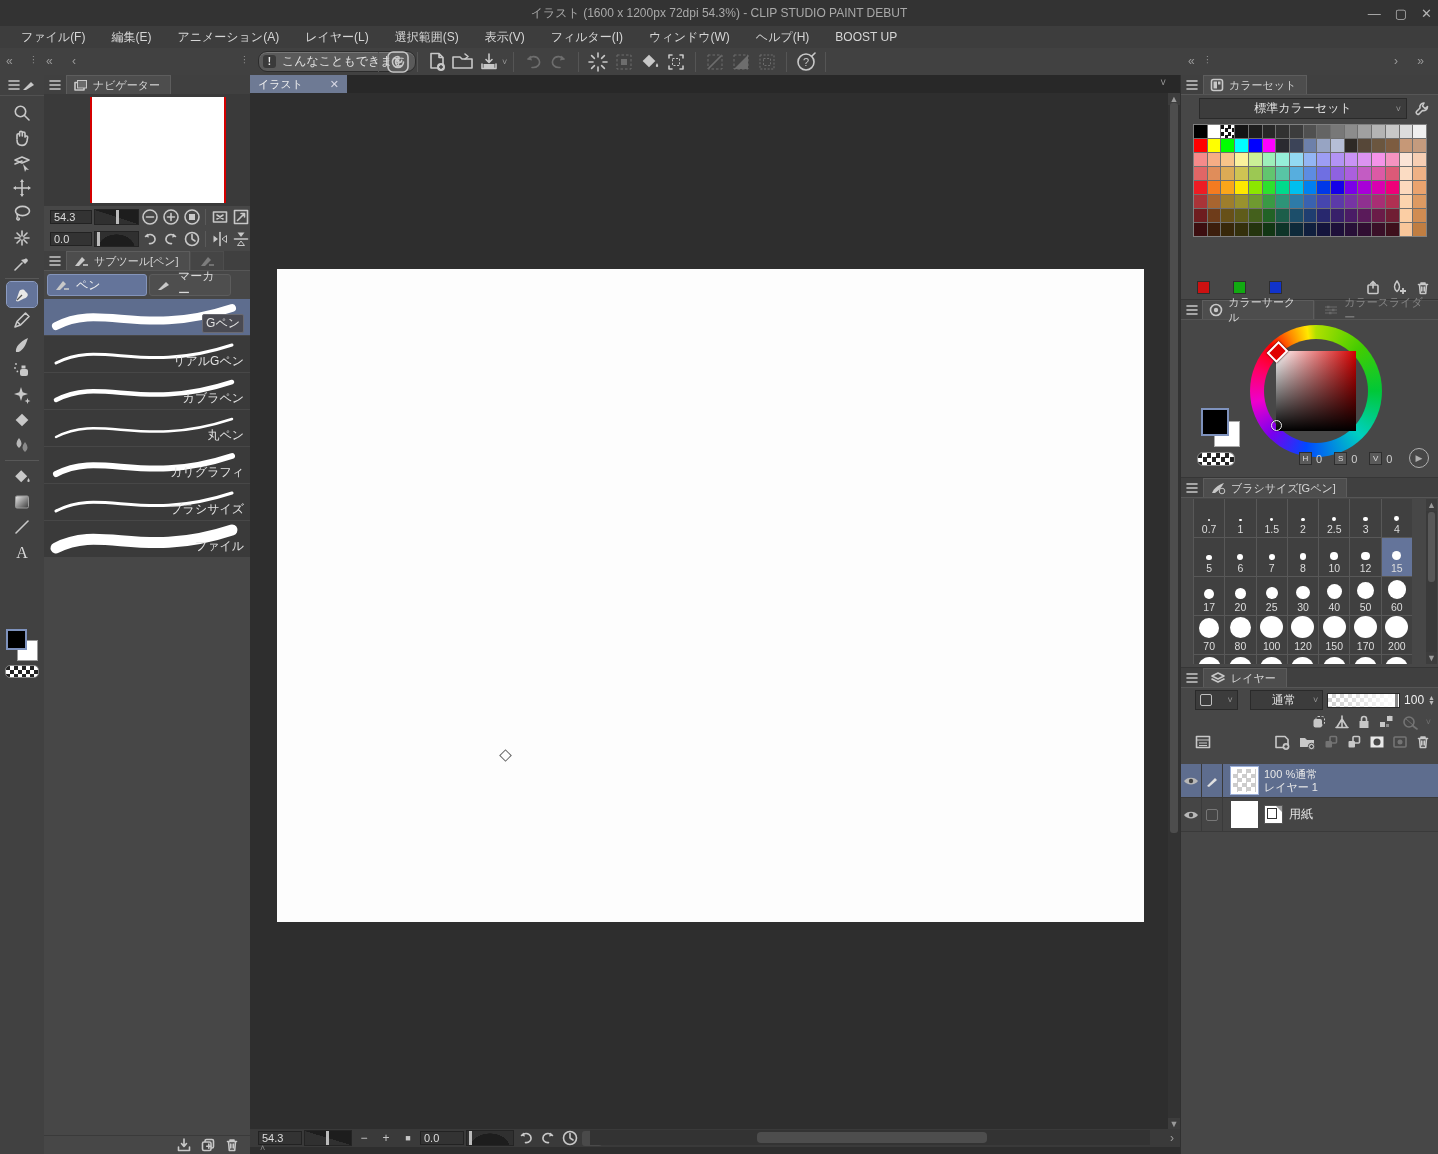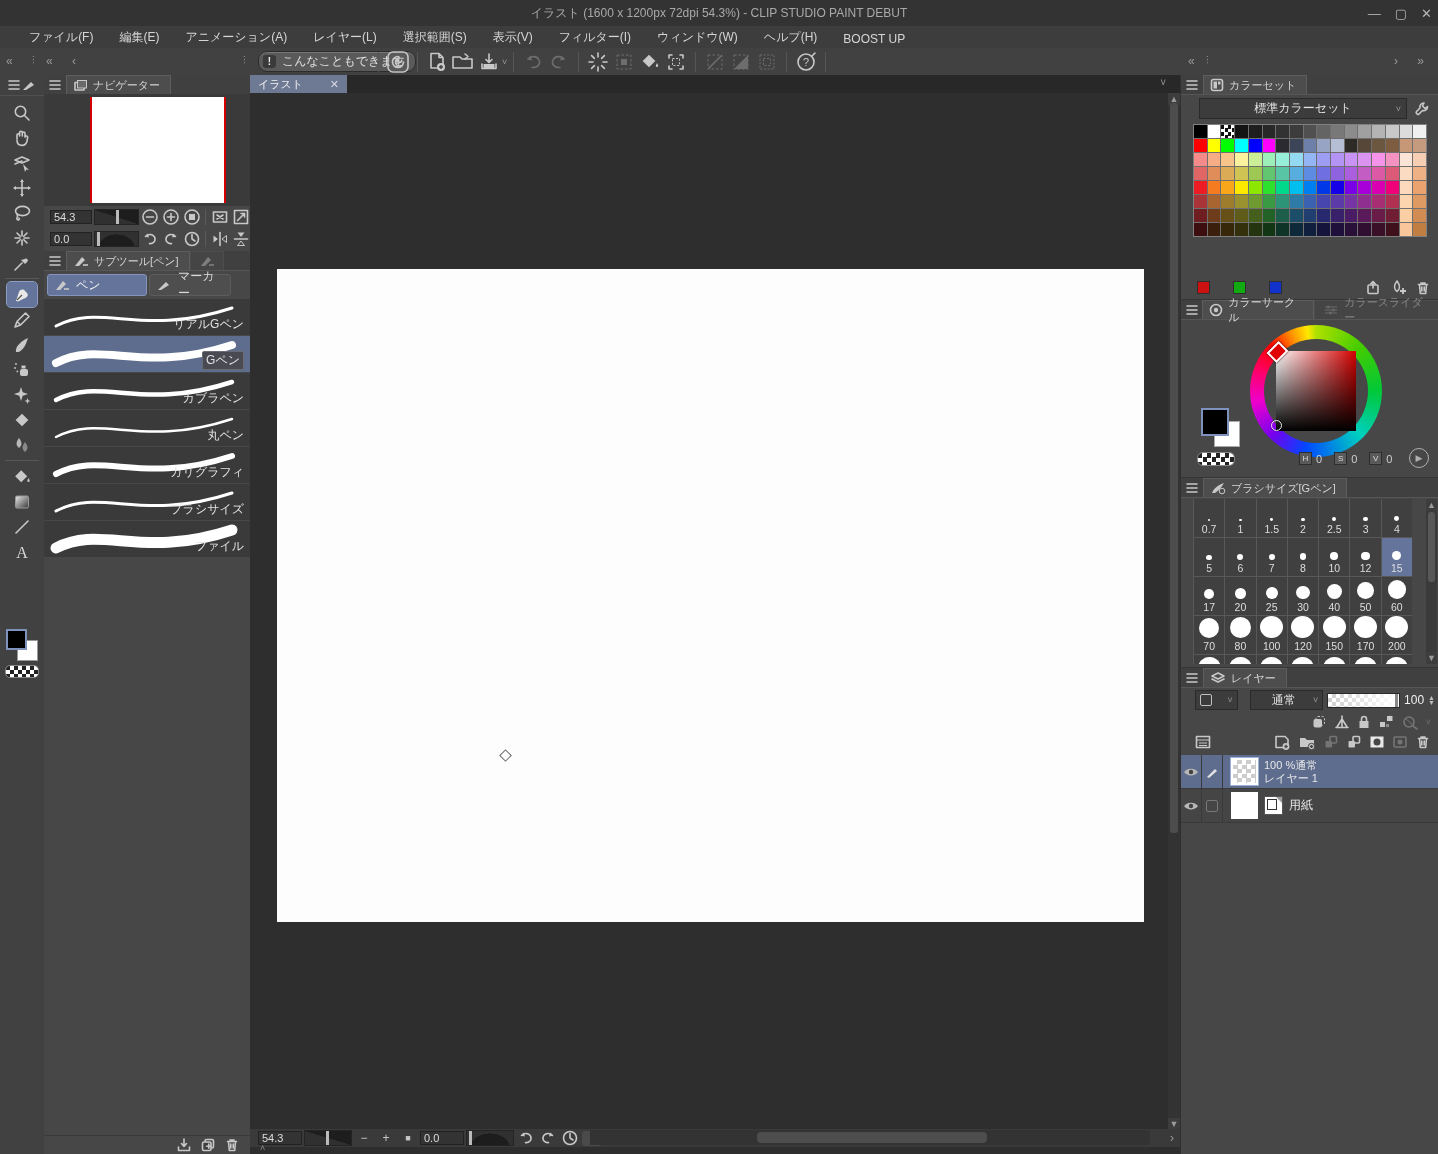--- a/index.html
+++ b/index.html
@@ -3,21 +3,21 @@
 <meta charset="utf-8">
 <style>
   html,body{margin:0;padding:0;background:#222;}
   #root{position:relative;width:1438px;height:1154px;background:#3c3c3c;
     font-family:"Liberation Sans","DejaVu Sans",sans-serif;font-size:12px;color:#cfcfcf;
     overflow:hidden;user-select:none;}
   .abs{position:absolute;}
   
   #titlebar{left:0;top:0;width:1438px;height:26px;background:#333333;display:flex;align-items:center;justify-content:center;color:#a9a9a9;}
   #win-controls{position:absolute;right:6px;top:0;height:26px;display:flex;align-items:center;gap:14px;color:#b5b5b5;font-size:13px;}
-  #menubar{left:0;top:26px;width:1438px;height:22px;background:#3d3d3d;display:flex;align-items:flex-end;padding-left:16px;box-sizing:border-box;color:#d6d6d6;}
+  #menubar{left:0;top:26px;width:1438px;height:22px;background:#3d3d3d;display:flex;align-items:center;padding-left:8px;box-sizing:border-box;color:#d6d6d6;}
   .menu-item{padding:2px 13px;white-space:nowrap;cursor:default;}
   #commandbar{left:0;top:48px;width:1438px;height:27px;background:#414141;border-bottom:1px solid #353535;}
   .chev{color:#9a9a9a;font-size:12px;}
   .grip{color:#8a8a8a;letter-spacing:1px;font-size:11px;}
   #tip-button{position:absolute;left:258px;top:3px;height:19px;background:#5a5a5a;border:1px solid #2c2c2c;border-radius:9px;display:flex;align-items:center;padding:0 10px 0 4px;color:#e2e2e2;box-shadow:inset 0 1px 0 #777;}
   #tip-button .bang{width:13px;height:13px;border-radius:3px;background:#3a3a3a;color:#eee;font-weight:bold;text-align:center;line-height:13px;margin-right:6px;font-size:10px;}
   #cmd-icons{position:absolute;left:378px;top:0;height:27px;display:flex;align-items:center;}
   .cmd-group{display:flex;align-items:center;padding:0 6px;border-right:1px solid #555;height:20px;}
   .cmd-group:first-child{border-left:1px solid #555;}
   .cmd-btn{width:26px;height:24px;display:flex;align-items:center;justify-content:center;}
@@ -562,31 +562,31 @@
           <div class="group-tab" style="width: 62px;">
             <span class="icn">
               <svg width="16" height="14">
                 <path d="M2,12 L10,4 L13,7 L5,12 Z" fill="#c8c8c8"></path>
               </svg>
             </span>
             <span>マーカー</span>
           </div>
         </div>
       <div id="brushlist">
+          <div class="brush-row selected">
+            <svg width="196" height="34" viewBox="0 0 196 34">
+    <path d="M10,26 C55,2 95,38 186,8" fill="none" stroke="#fff" stroke-width="8" stroke-linecap="round"></path>
+            </svg>
+            <span class="brush-name tagged">Gペン</span>
+          </div>
           <div class="brush-row">
             <svg width="196" height="34" viewBox="0 0 196 34">
     <path d="M10,26 C55,2 95,38 186,8" fill="none" stroke="#fff" stroke-width="3" stroke-linecap="round"></path>
             </svg>
             <span class="brush-name">リアルGペン</span>
-          </div>
-          <div class="brush-row selected">
-            <svg width="196" height="34" viewBox="0 0 196 34">
-    <path d="M10,26 C55,2 95,38 186,8" fill="none" stroke="#fff" stroke-width="8" stroke-linecap="round"></path>
-            </svg>
-            <span class="brush-name tagged">Gペン</span>
           </div>
           <div class="brush-row">
             <svg width="196" height="34" viewBox="0 0 196 34">
     <path d="M10,26 C55,2 95,38 186,8" fill="none" stroke="#fff" stroke-width="4.5" stroke-linecap="round"></path>
             </svg>
             <span class="brush-name">カブラペン</span>
           </div>
           <div class="brush-row">
             <svg width="196" height="34" viewBox="0 0 196 34">
     <path d="M10,26 C55,2 95,38 186,8" fill="none" stroke="#fff" stroke-width="2.5" stroke-linecap="round"></path>
@@ -1216,21 +1216,21 @@
                 <circle cx="8" cy="8" r="2.5" fill="#c8c8c8"></circle>
               </svg>
             </span>
           <span class="icn">
               <svg width="16" height="16">
                 <path d="M3.5,4.5 H12.5 M6,4.5 V3 H10 V4.5 M4.5,4.5 L5.3,13.5 H10.7 L11.5,4.5 M6.8,7 V11 M9.2,7 V11" stroke="#c8c8c8" fill="none" stroke-width="1.6" stroke-linecap="round" stroke-linejoin="round"></path>
               </svg>
             </span>
         </span>
       </div>
-      <div class="layer-item selected" style="margin-top:3px;">
+      <div class="layer-item selected" style="margin-top:12px;">
         <span class="layer-cell icn">
             <svg width="16" height="12">
               <path d="M1,6 C4,1.5 12,1.5 15,6 C12,10.5 4,10.5 1,6 Z" fill="#b8b8b8"></path>
               <circle cx="8" cy="6" r="2.2" fill="#414141"></circle>
             </svg>
           </span>
         <span class="layer-cell icn">
             <svg width="14" height="14">
               <path d="M2,12 L10,4 L12,6 L4,13 Z" fill="#e0e0e0"></path>
             </svg>

